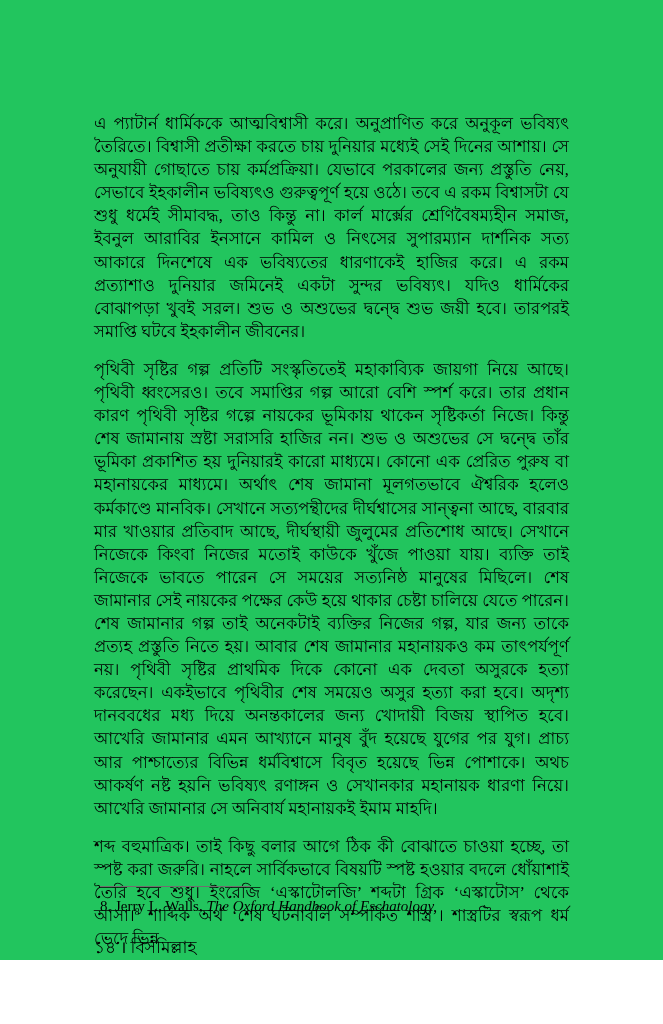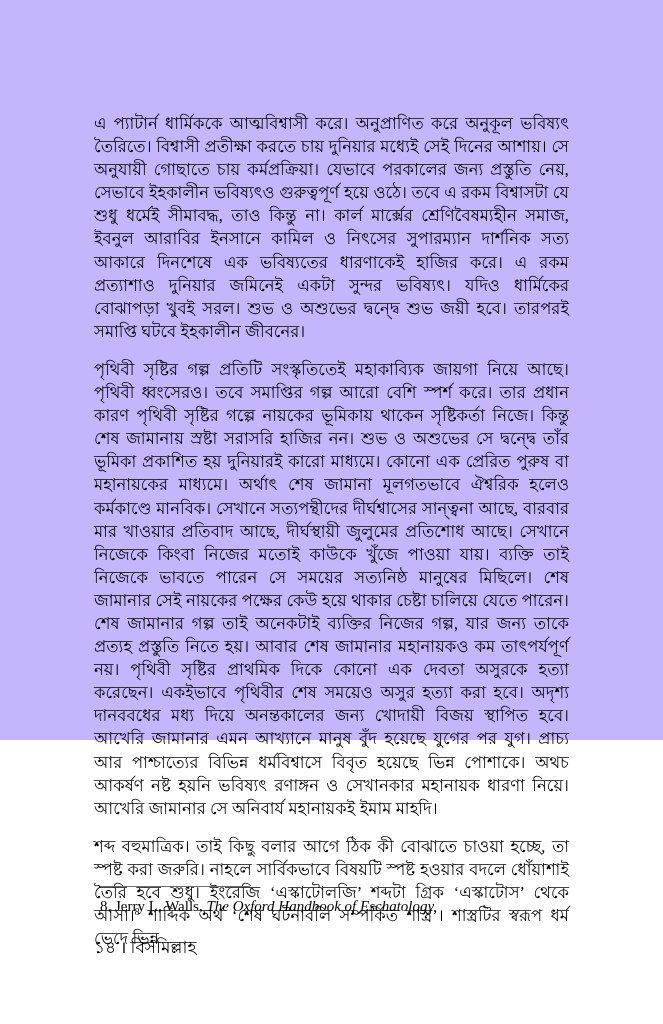--- a/index.html
+++ b/index.html
@@ -16,22 +16,22 @@
     color: #000000;
     -webkit-font-smoothing: antialiased;
   }
 
   
   .page {
     position: absolute;
     left: 0;
     top: 0;
     width: 663px;
-    height: 740px;
-    background: #c4b5fd;
+    height: 960px;
+    background: #22c55e;
   }
 
   
   .textblock {
     position: absolute;
     left: 94px;
     top: 112px;
     width: 475px;
   }
 

